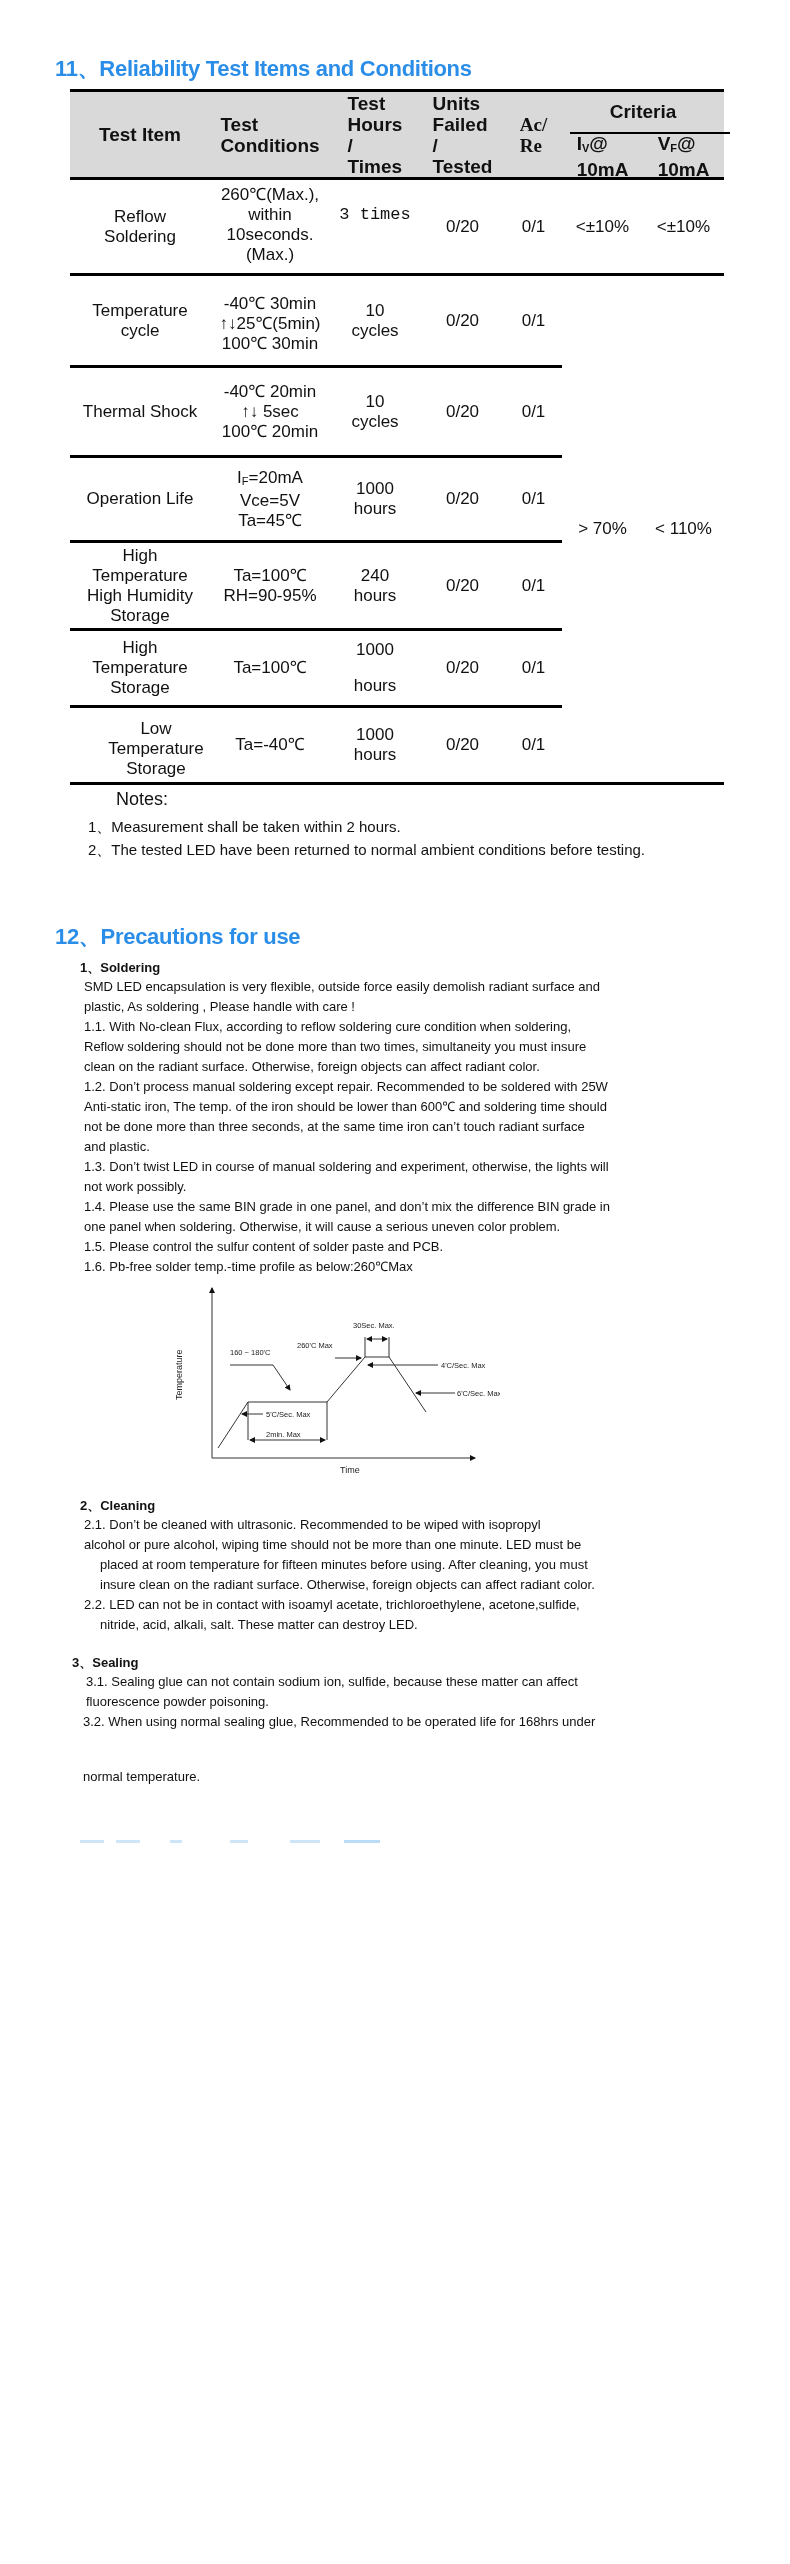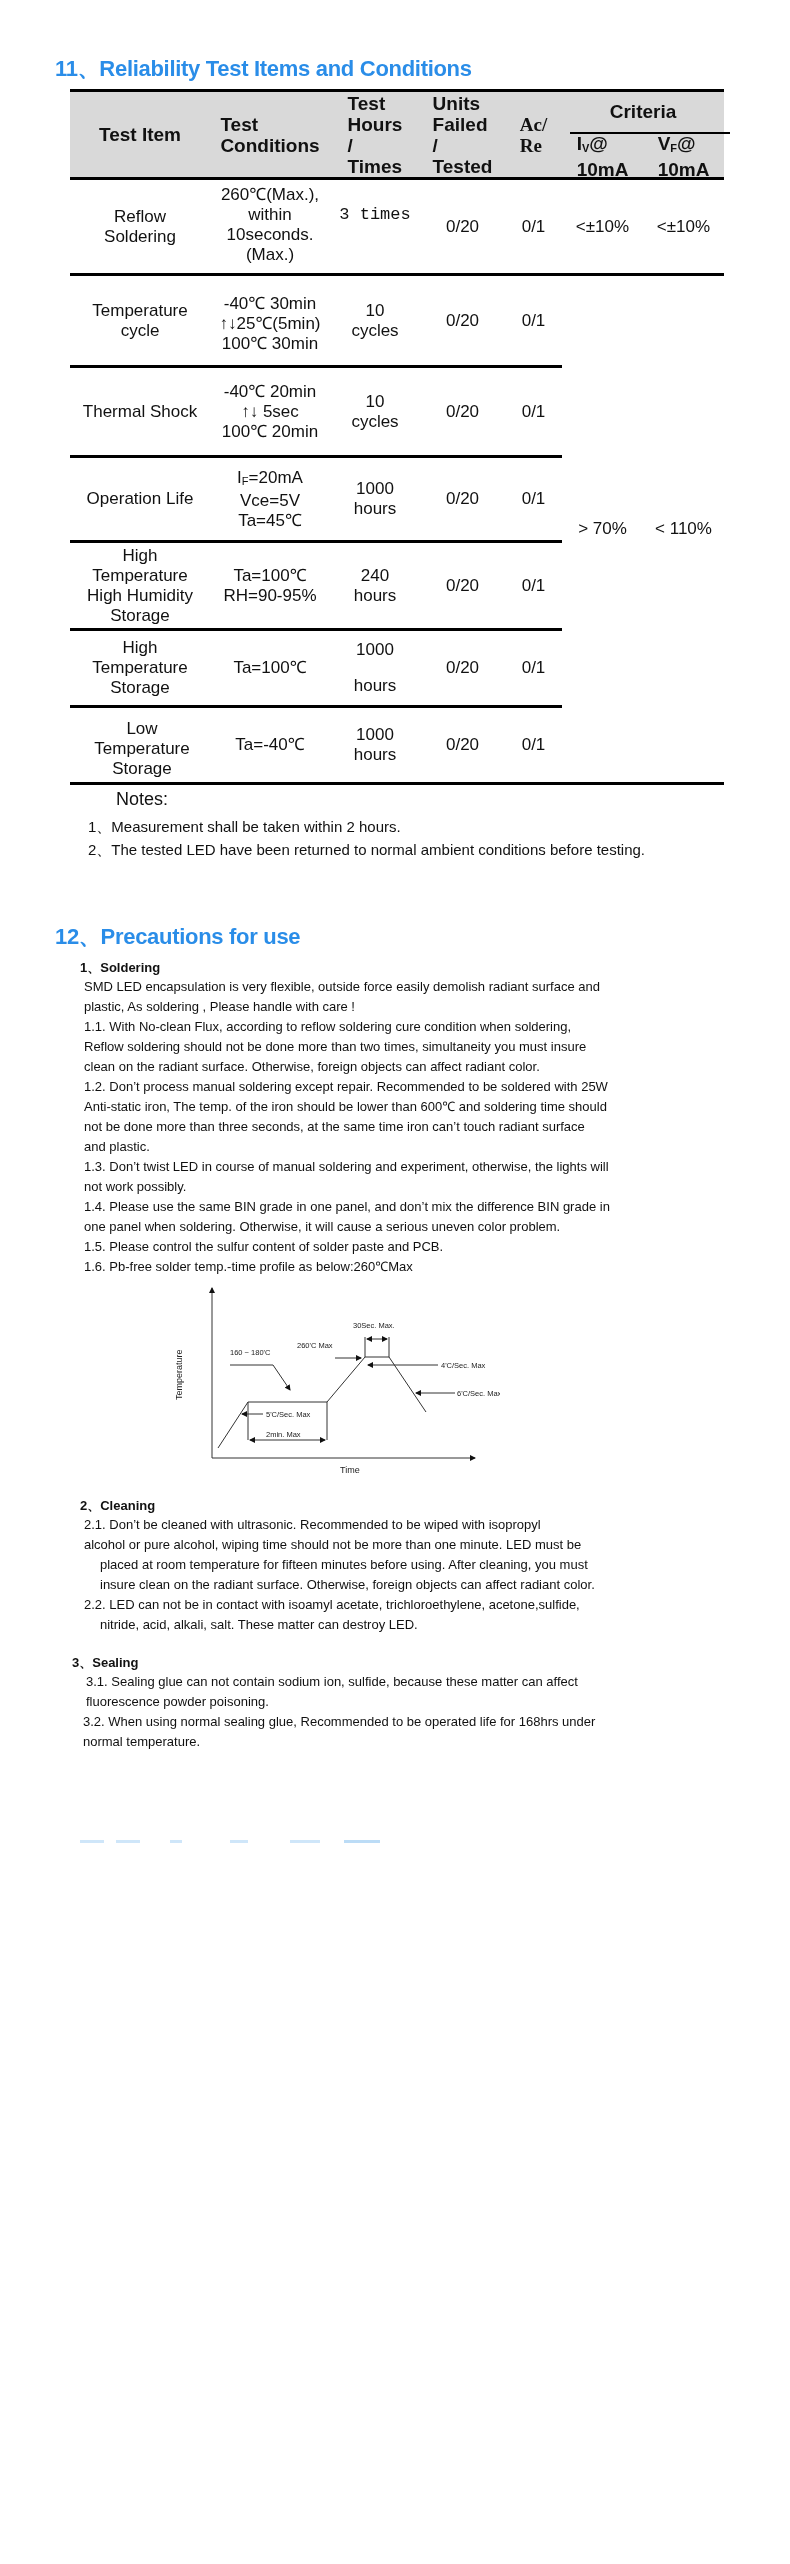--- a/index.html
+++ b/index.html
@@ -130,21 +130,21 @@
     <div class="cell" style="left:140px;top:542px;width:120px;height:74px;">Ta=100℃</div>
     <div class="cell" style="left:260px;top:542px;width:90px;height:74px;line-height:18px;">1000
 
 hours</div>
     <div class="cell" style="left:350px;top:542px;width:85px;height:74px;">0/20</div>
     <div class="cell" style="left:435px;top:542px;width:57px;height:74px;">0/1</div>
   </div>
   <div class="hline" style="left:0;top:616px;width:492px;"></div>
 
   <div>
-    <div class="cell" style="left:2px;top:619px;width:140px;height:82px;">Low
+    <div class="cell" style="left:16px;top:619px;width:140px;height:82px;">Low
 Temperature
 Storage</div>
     <div class="cell" style="left:140px;top:619px;width:120px;height:74px;">Ta=-40℃</div>
     <div class="cell" style="left:260px;top:619px;width:90px;height:74px;">1000
 hours</div>
     <div class="cell" style="left:350px;top:619px;width:85px;height:74px;">0/20</div>
     <div class="cell" style="left:435px;top:619px;width:57px;height:74px;">0/1</div>
   </div>
   <div class="hline" style="left:0;top:693px;width:654px;"></div>
 
@@ -235,16 +235,16 @@
   <div class="para" style="padding-left:16px;">insure clean on the radiant surface. Otherwise, foreign objects can affect radiant color.</div>
   <div class="para">2.2. LED can not be in contact with isoamyl acetate, trichloroethylene, acetone,sulfide,</div>
   <div class="para" style="padding-left:16px;">nitride, acid, alkali, salt. These matter can destroy LED.</div>
 </div>
 
 <div class="abs para bold" style="left:72px;top:1653px;">3、Sealing</div>
 <div class="abs" style="left:86px;top:1672px;">
   <div class="para">3.1. Sealing glue can not contain sodium ion, sulfide, because these matter can affect</div>
   <div class="para">fluorescence powder poisoning.</div>
   <div class="para" style="margin-left:-3px;">3.2. When using normal sealing glue, Recommended to be operated life for 168hrs    under</div>
-  <div class="para" style="margin-left:-3px;">normal temperature.</div>
+  <div class="para" style="margin-left:-3px;margin-top:35px;">normal temperature.</div>
 </div>
 
 <div class="abs" style="left:80px;top:1840px;width:300px;height:3px;background:linear-gradient(90deg,#cfe6f9 0 8%,transparent 8% 12%,#cfe6f9 12% 20%,transparent 20% 30%,#cfe6f9 30% 34%,transparent 34% 50%,#cfe6f9 50% 56%,transparent 56% 70%,#cfe6f9 70% 80%,transparent 80% 88%,#bcdcf6 88% 100%);"></div>
 
 </body></html>

